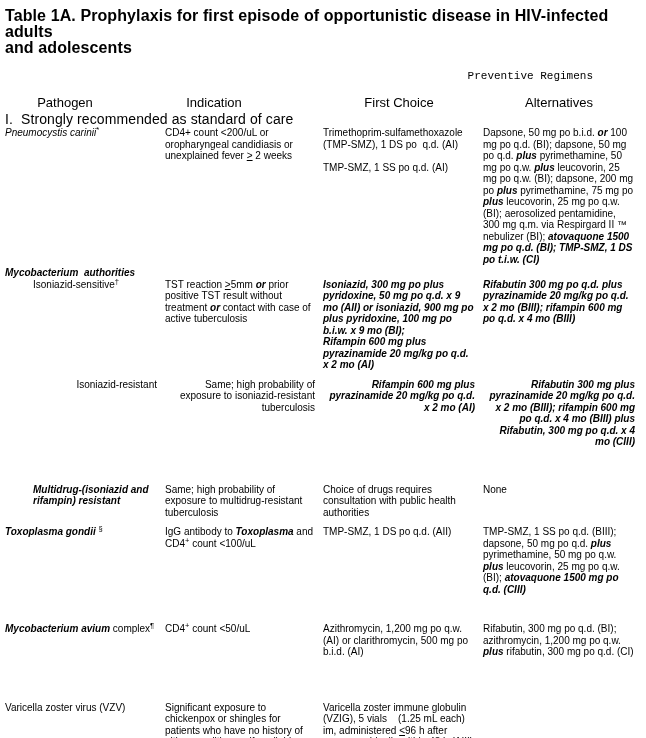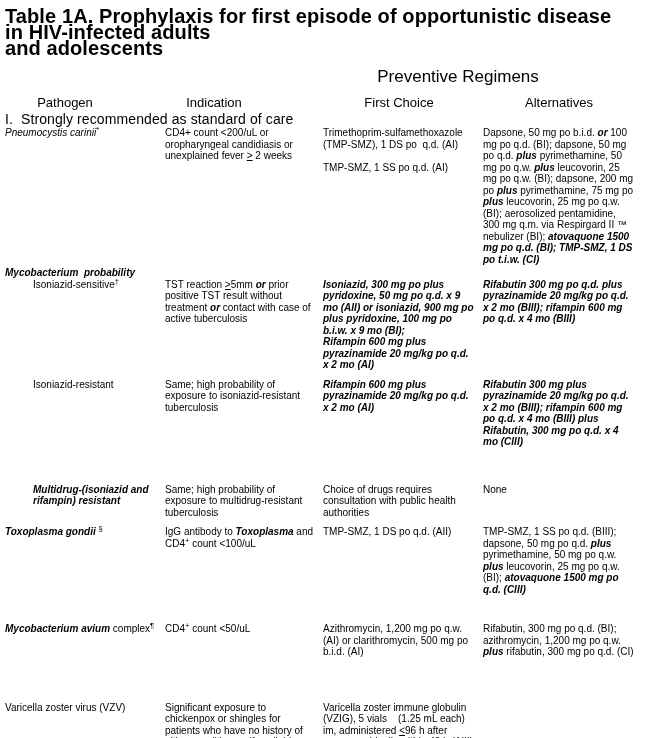--- a/index.html
+++ b/index.html
@@ -3,40 +3,40 @@
 <meta charset="utf-8">
 <style>
   html,body{margin:0;padding:0;background:#fff;}
   body{
     width:646px;height:738px;overflow:hidden;color:#000;
     font-family:"Liberation Sans","DejaVu Sans",sans-serif;
     -webkit-font-smoothing:antialiased;
   }
   .page{padding:6px 3px 0 5px;}
   .title{
-    font-size:20px;font-weight:bold;line-height:16px;
+    font-size:16px;font-weight:bold;line-height:16px;
     width:626px;margin:2px 0 0 0;letter-spacing:.1px;
   }
   table{table-layout:fixed;border-collapse:collapse;width:638px;margin:0;}
   col.c1{width:160px;} col.c2{width:158px;} col.c3{width:160px;} col.c4{width:160px;}
   td{
     vertical-align:top;font-size:10px;line-height:11.5px;
     padding:0 8px 0 0;white-space:pre-wrap;word-wrap:break-word;
   }
   tr.regimens td{
-    text-align:center;font-size:17px;padding:14px 50px 13px 0;line-height:13px;
+    text-align:right;font-size:11px;padding:14px 50px 13px 0;line-height:13px;font-family:Liberation Mono, monospace;
   }
   tr.colheads td{font-size:13px;text-align:center;padding-bottom:2px;line-height:13px;}
   tr.colheads td.h-pathogen{padding-right:40px;}
   tr.colheads td.h-indication{padding-right:60px;}
   tr.sectionrow td{font-size:14px;line-height:14px;padding:1px 0 1px 0;letter-spacing:.1px;}
   tr.indent td.pathcell{padding-left:28px;}
   tr.g2  td{padding-bottom:2px;}
   tr.g8  td{padding-bottom:8px;}
-  tr.g36 td{padding-bottom:36px;}
+  tr.g36 td{padding-bottom:36px;text-align:right;}
   tr.g28 td{padding-bottom:28px;margin-left:38px;}
   tr.g44 td{padding-bottom:44px;}
   .ri{font-style:italic;}
   .rbi{font-weight:bold;font-style:italic;}
   .rsup{font-size:7.5px;vertical-align:super;line-height:0;}
   .ru{text-decoration:underline;}
 </style>
 </head>
 <body>
 
@@ -71,21 +71,21 @@
     <tr class="g2">
       <td class="pathcell"><span class="ri">Pneumocystis carinii</span><span class="rsup">*</span></td>
       <td><span>CD4+ count &lt;200/uL or oropharyngeal candidiasis or unexplained fever </span><span class="ru">&gt;</span><span> 2 weeks</span></td>
       <td><span>Trimethoprim-sulfamethoxazole (TMP-SMZ), 1 DS po  q.d. (AI)
 
 TMP-SMZ, 1 SS po q.d. (AI)</span></td>
       <td><span>Dapsone, 50 mg po b.i.d. </span><span class="rbi">or</span><span> 100 mg po q.d. (BI); dapsone, 50 mg po q.d. </span><span class="rbi">plus</span><span> pyrimethamine, 50 mg po q.w. </span><span class="rbi">plus</span><span> leucovorin, 25 mg po q.w. (BI); dapsone, 200 mg po </span><span class="rbi">plus</span><span> pyrimethamine, 75 mg po </span><span class="rbi">plus</span><span> leucovorin, 25 mg po q.w. (BI); aerosolized pentamidine, 300 mg q.m. via Respirgard II ™ nebulizer (BI); </span><span class="rbi">atovaquone 1500 mg po q.d. (BI); TMP-SMZ, 1 DS po t.i.w. (CI)</span></td>
     </tr>
 
     <tr>
-      <td class="pathcell"><span class="rbi">Mycobacterium  probability</span></td>
+      <td class="pathcell"><span class="rbi">Mycobacterium  authorities</span></td>
       <td></td>
       <td></td>
       <td></td>
     </tr>
 
     <tr class="indent g8">
       <td class="pathcell"><span>Isoniazid-sensitive</span><span class="rsup">†</span></td>
       <td><span>TST reaction </span><span class="ru">&gt;</span><span>5mm </span><span class="rbi">or</span><span> prior positive TST result without treatment </span><span class="rbi">or</span><span> contact with case of active tuberculosis</span></td>
       <td><span class="rbi">Isoniazid, 300 mg po plus pyridoxine, 50 mg po q.d. x 9 mo (AII) or isoniazid, 900 mg po plus pyridoxine, 100 mg po b.i.w. x 9 mo (BI);
 Rifampin 600 mg plus pyrazinamide 20 mg/kg po q.d. x 2 mo (AI)</span></td>

